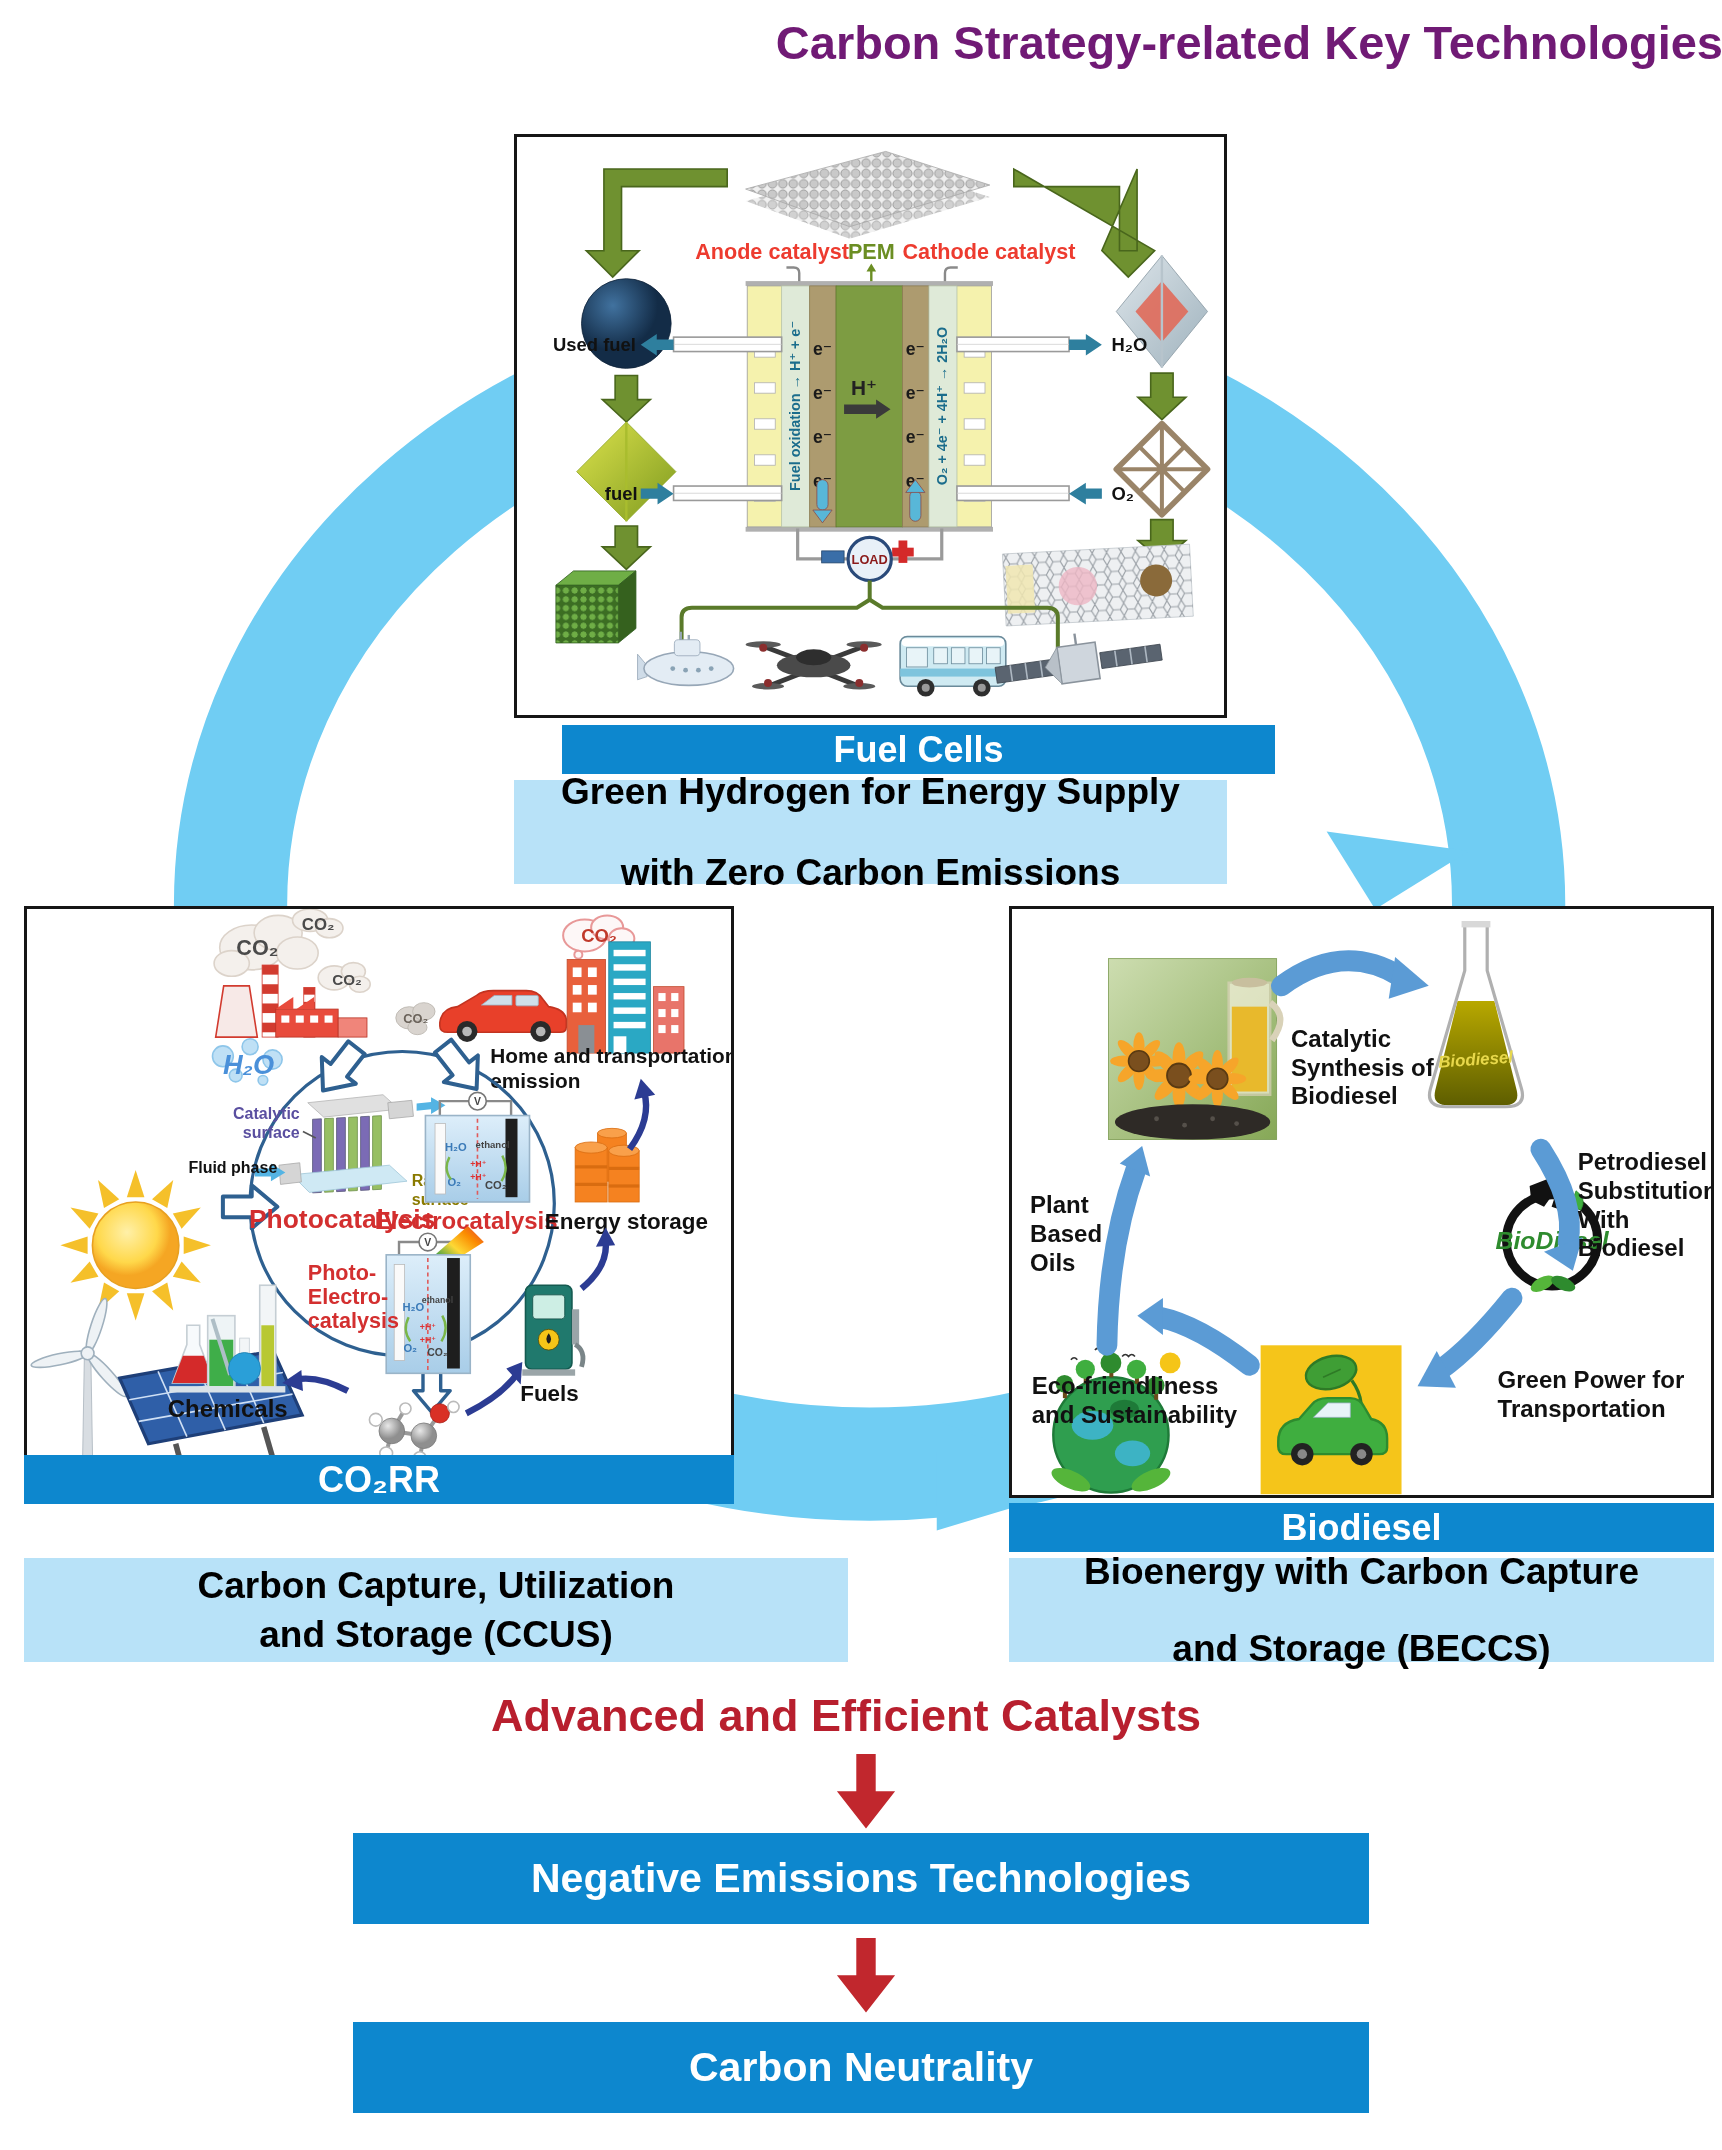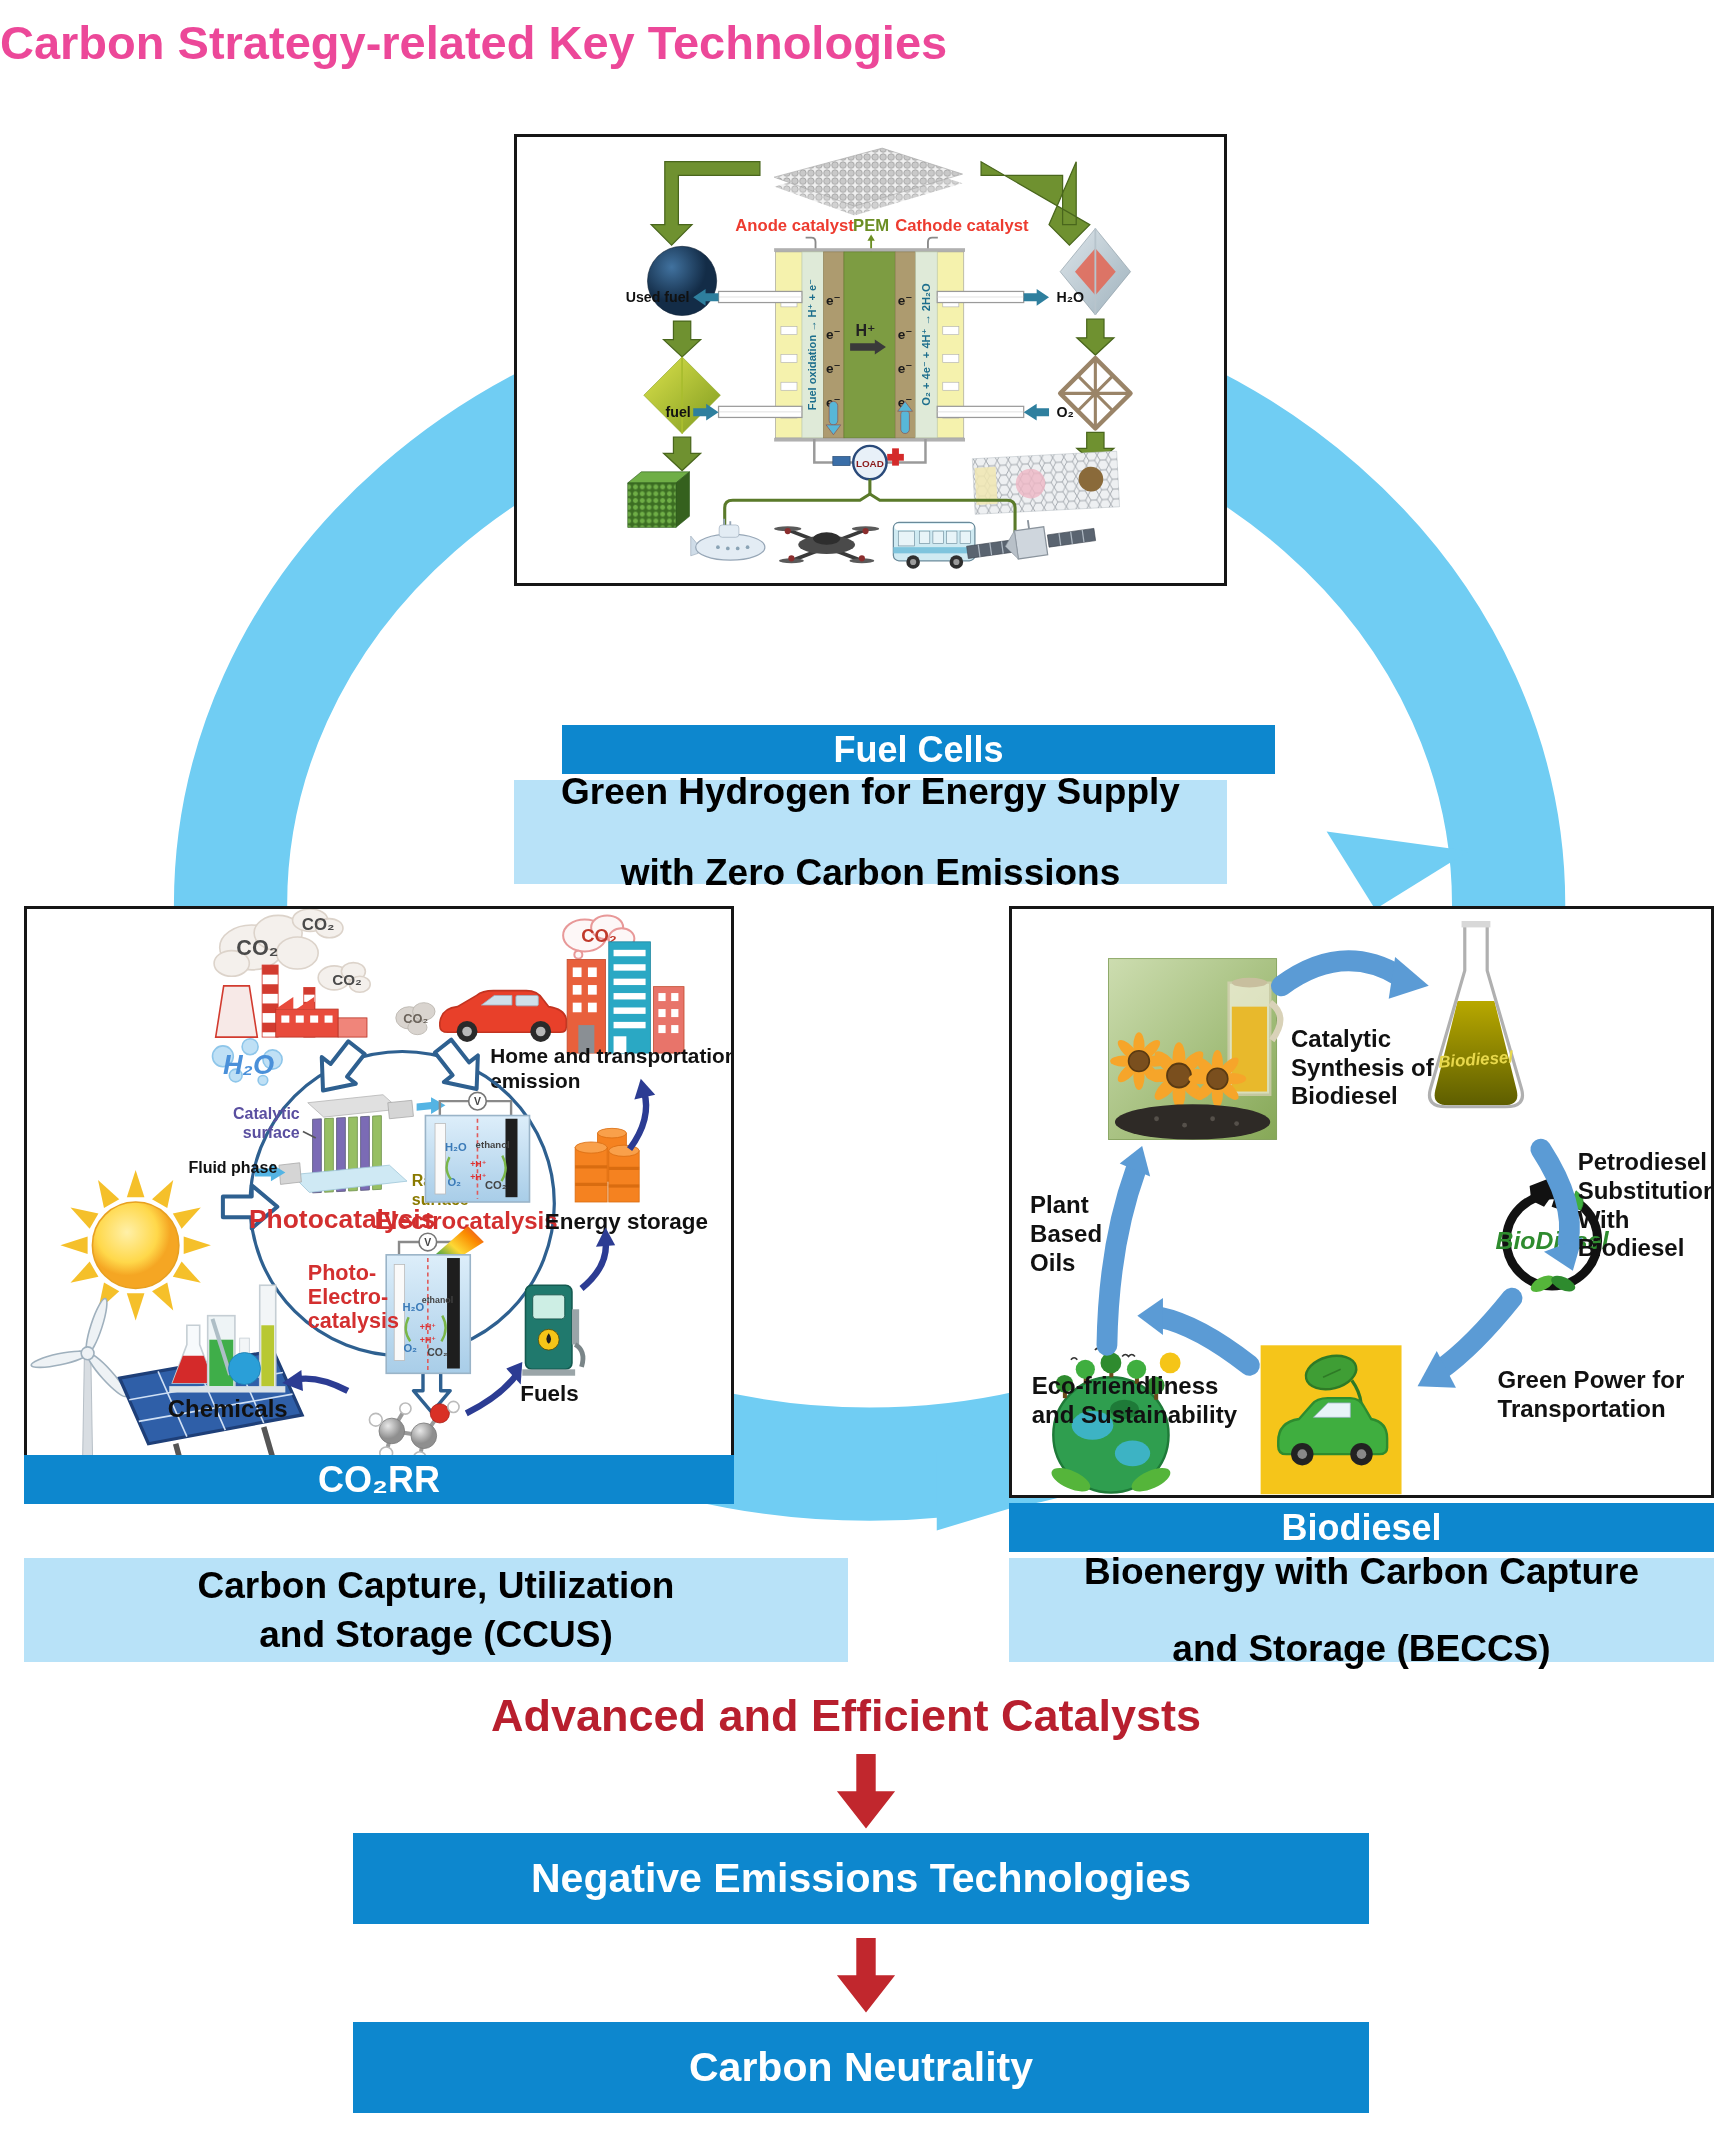--- a/index.html
+++ b/index.html
@@ -1,19 +1,19 @@
 <!DOCTYPE html>
 <html style="font-size:13px"><head>
 <meta charset="utf-8">
 <style>
   html,body{margin:0;padding:0;background:#ffffff;}
   .canvas{position:relative;width:1723px;height:2151px;background:#fff;overflow:hidden;
           font-family:"Liberation Sans","DejaVu Sans",sans-serif;}
   .abs{position:absolute;}
-  .page-title{left:0;top:14.6px;width:1723px;text-align:left;font-size:47px;font-weight:bold;color:#ec4899;letter-spacing:0;}
+  .page-title{left:0;top:14.6px;width:1723px;text-align:right;font-size:47px;font-weight:bold;color:#701a75;letter-spacing:0;}
   .panel{background:#fff;border:3.2px solid #161616;box-sizing:border-box;}
   .panel svg{position:absolute;left:0;top:0;width:100%;height:100%;}
   .bar{background:#0d87ce;color:#fff;font-weight:bold;font-size:36px;display:flex;align-items:center;justify-content:center;}
   .caption{background:#b8e2f8;color:#000;font-weight:bold;font-size:37px;line-height:49px;text-align:center;
            display:flex;flex-direction:column;align-items:center;justify-content:center;}
   .h2red{left:0;top:1690px;width:1692px;text-align:center;font-size:45px;font-weight:bold;color:#b81f2e;}
   .bigbox{left:353px;width:1016px;height:91px;background:#0d87ce;color:#fff;font-weight:bold;font-size:41px;
           display:flex;align-items:center;justify-content:center;}
   svg text{font-family:"Liberation Sans","DejaVu Sans",sans-serif;}
 </style>
@@ -23,21 +23,21 @@
 <div class="canvas">
 
   <svg class="abs" style="left:0;top:0" width="1723" height="2151" viewBox="0 0 2130 2659">
     <ellipse cx="1075" cy="1118" rx="790" ry="692" fill="none" stroke="#70cdf3" stroke-width="140"></ellipse>
     <polygon points="1640,1028 1816,1052 1700,1124" fill="#70cdf3"></polygon>
     <polygon points="1158,1756 1158,1892 1356,1832" fill="#70cdf3"></polygon>
   </svg>
 
   <div class="abs page-title">Carbon Strategy-related Key Technologies</div>
 
-  <div class="abs panel" style="left:514px;top:134px;width:713px;height:452px;">
+  <div class="abs panel" style="left:514px;top:134px;width:713px;height:584px;">
     <svg viewBox="0 0 882 722">
       <defs>
         <pattern id="fc-pGray" width="13" height="13" patternUnits="userSpaceOnUse">
           <rect width="13" height="13" fill="#efefef"></rect>
           <circle cx="6.5" cy="6.5" r="5.4" fill="#c9c9c9" stroke="#8f8f8f" stroke-width="1"></circle>
         </pattern>
         <pattern id="fc-pGreen" width="11" height="11" patternUnits="userSpaceOnUse">
           <rect width="11" height="11" fill="#3c6e22"></rect>
           <circle cx="5.5" cy="5.5" r="4.6" fill="#6fae46" stroke="#2f5d1d" stroke-width="1"></circle>
         </pattern>

